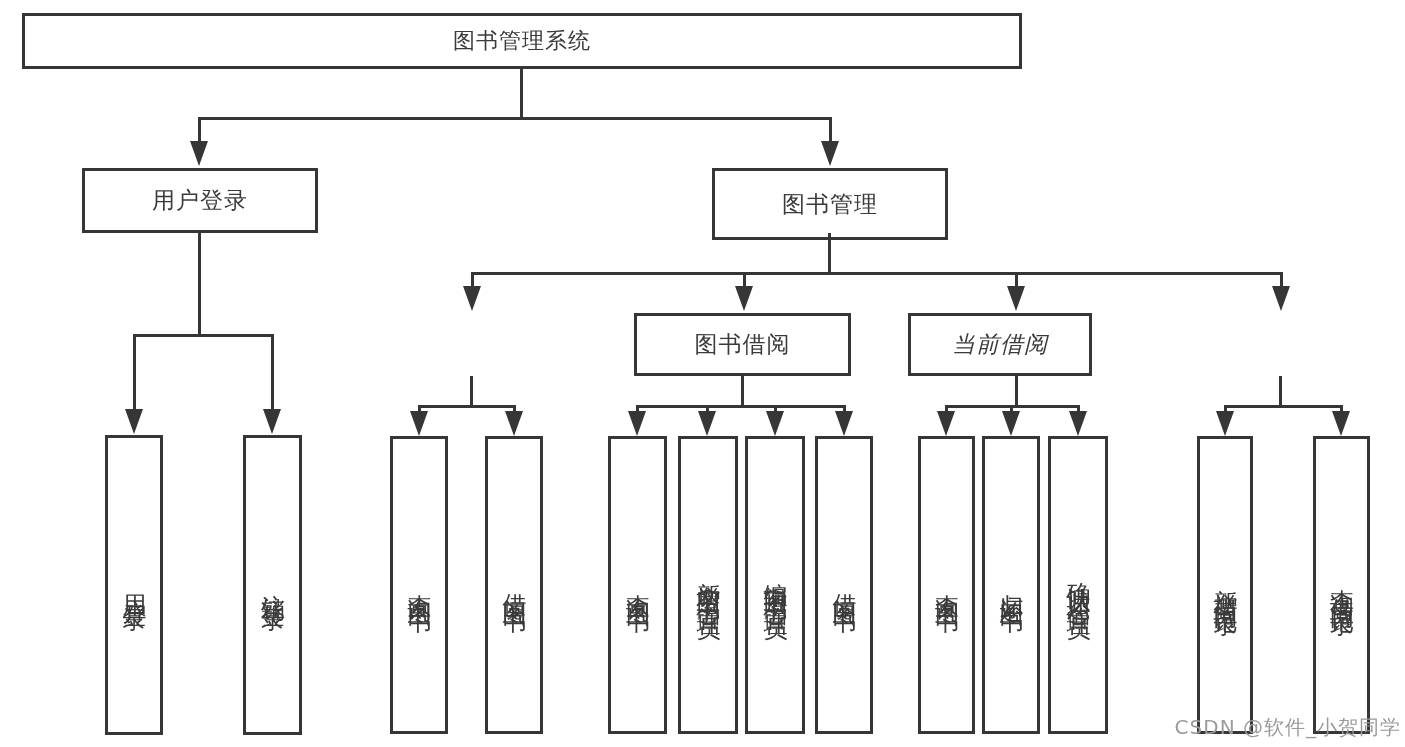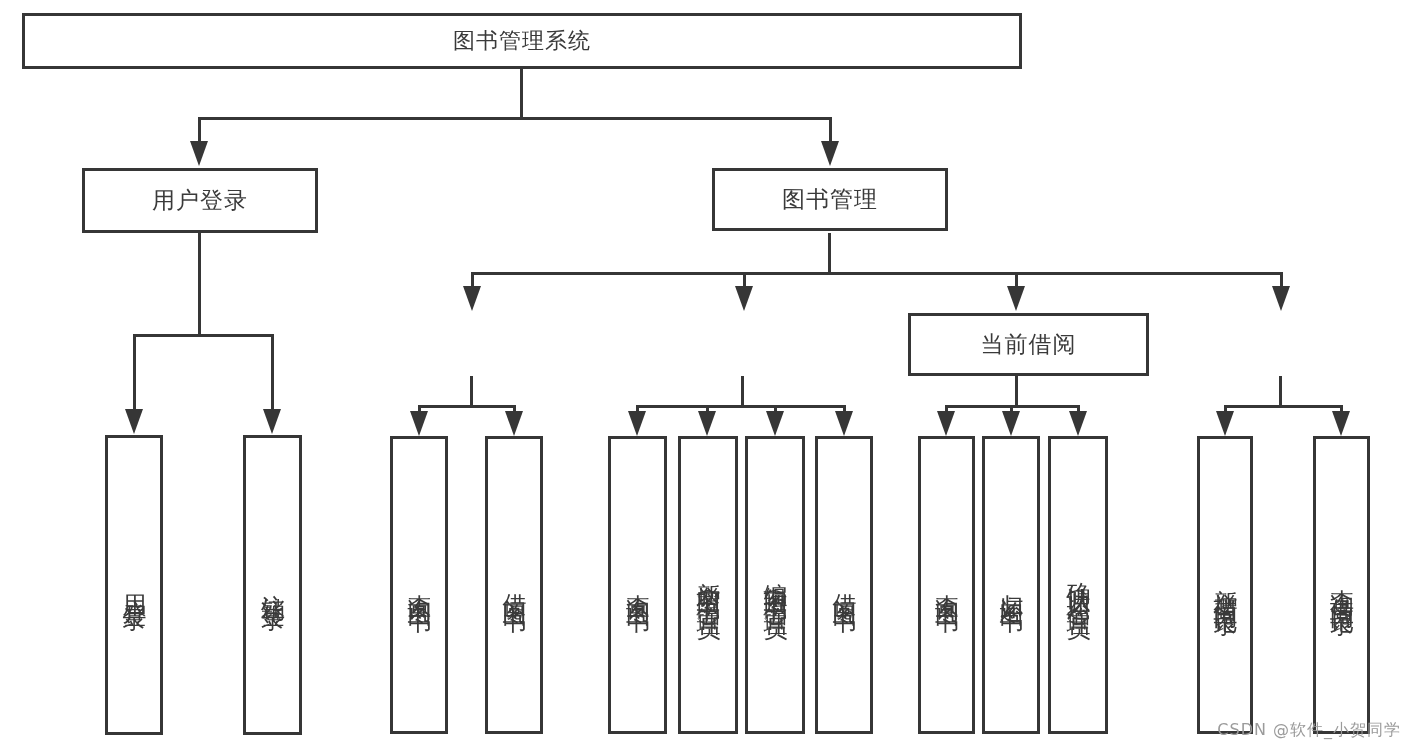--- a/index.html
+++ b/index.html
@@ -28,21 +28,21 @@
   .vline{width:3px;}
   .hline{height:3px;}
   .arrowhead{
     position:absolute;width:0;height:0;
     border-left:9px solid transparent;
     border-right:9px solid transparent;
     border-top:25px solid #363636;
   }
   .watermark{
     position:absolute;right:4px;bottom:6px;
-    color:#9b9b9b;font-size:16px;letter-spacing:1px;white-space:nowrap;
+    color:#9b9b9b;font-size:20px;letter-spacing:1px;white-space:nowrap;
   }
 </style>
 </head>
 <body>
 
 <div class="canvas">
 
   <div class="box root-box" style="left:22px;top:13px;width:1000px;height:56px;">
     <span class="lbl">图书管理系统</span>
   </div>
@@ -50,21 +50,21 @@
   <div class="vline" style="left:520px;top:68px;height:50px;"></div>
   <div class="hline" style="left:198px;top:117px;width:634px;"></div>
   <div class="vline" style="left:198px;top:117px;height:25px;"></div>
   <div class="arrowhead" style="left:190px;top:141px;"></div>
   <div class="vline" style="left:829px;top:117px;height:25px;"></div>
   <div class="arrowhead" style="left:821px;top:141px;"></div>
 
   <div class="box h-box" style="left:82px;top:168px;width:236px;height:65px;">
     <span class="lbl">用户登录</span>
   </div>
-  <div class="box h-box" style="left:712px;top:168px;width:236px;height:63px;">
+  <div class="box h-box" style="left:712px;top:168px;width:236px;height:72px;">
     <span class="lbl">图书管理</span>
   </div>
 
   <div class="vline" style="left:198px;top:233px;height:104px;"></div>
   <div class="hline" style="left:133px;top:334px;width:141px;"></div>
   <div class="vline" style="left:133px;top:334px;height:76px;"></div>
   <div class="arrowhead" style="left:125px;top:409px;"></div>
   <div class="vline" style="left:271px;top:334px;height:76px;"></div>
   <div class="arrowhead" style="left:263px;top:409px;"></div>
 
@@ -72,21 +72,24 @@
   <div class="hline" style="left:471px;top:272px;width:812px;"></div>
   <div class="vline" style="left:471px;top:272px;height:15px;"></div>
   <div class="arrowhead" style="left:463px;top:286px;"></div>
   <div class="vline" style="left:743px;top:272px;height:15px;"></div>
   <div class="arrowhead" style="left:735px;top:286px;"></div>
   <div class="vline" style="left:1015px;top:272px;height:15px;"></div>
   <div class="arrowhead" style="left:1007px;top:286px;"></div>
   <div class="vline" style="left:1280px;top:272px;height:15px;"></div>
   <div class="arrowhead" style="left:1272px;top:286px;"></div>
 
-  <div class="box h-box" style="left:908px;top:313px;width:241px;height:63px;">
+  <div class="box h-box" style="left:634px;top:313px;width:217px;height:63px;">
+    <span class="lbl">图书借阅</span>
+  </div>
+  <div class="box h-box" style="left:908px;top:313px;width:184px;height:63px;font-style:italic;">
     <span class="lbl">当前借阅</span>
   </div>
 
   <div class="vline" style="left:470px;top:376px;height:32px;"></div>
   <div class="hline" style="left:418px;top:405px;width:98px;"></div>
   <div class="vline" style="left:418px;top:405px;height:8px;"></div>
   <div class="arrowhead" style="left:410px;top:411px;"></div>
   <div class="vline" style="left:513px;top:405px;height:8px;"></div>
   <div class="arrowhead" style="left:505px;top:411px;"></div>
 

